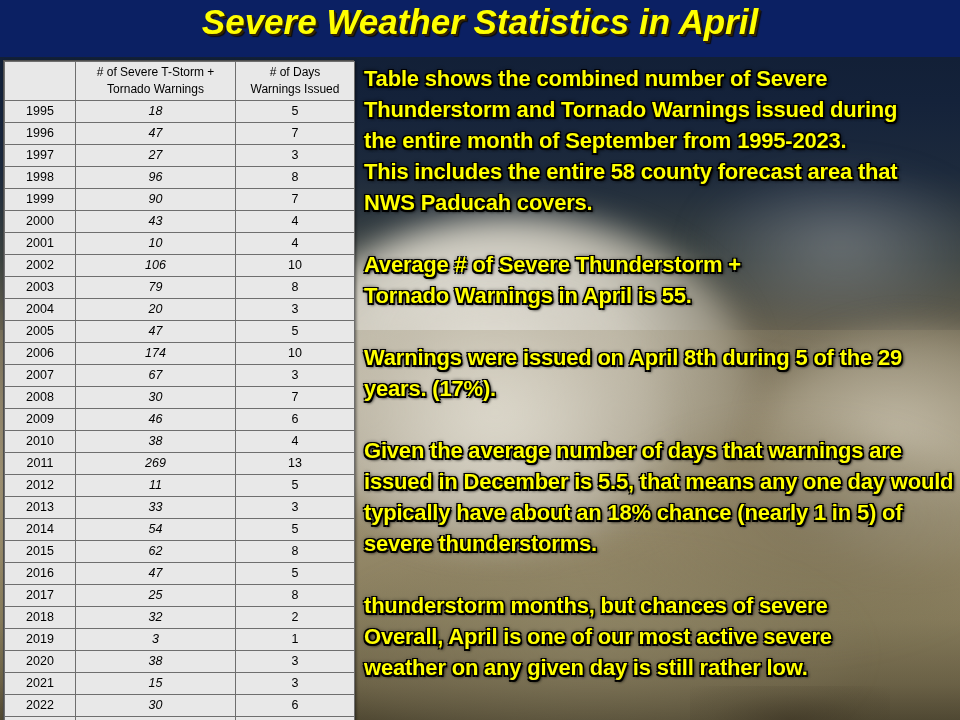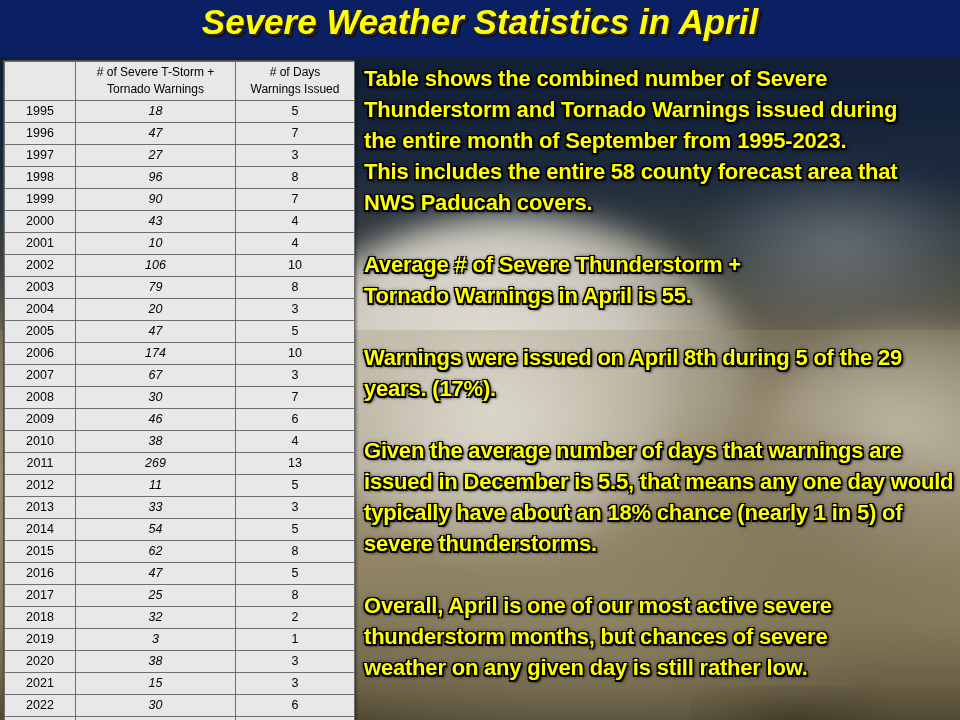--- a/index.html
+++ b/index.html
@@ -389,18 +389,18 @@
     <p>Tornado Warnings in April is 55.</p>
     <div class="gap"></div>
     <p>Warnings were issued on April 8th during 5 of the 29</p>
     <p>years. (17%).</p>
     <div class="gap"></div>
     <p>Given the average number of days that warnings are</p>
     <p>issued in December is 5.5, that means any one day would</p>
     <p>typically have about an 18% chance (nearly 1 in 5) of</p>
     <p>severe thunderstorms.</p>
     <div class="gap"></div>
+    <p>thunderstorm months, but chances of severe</p>
     <p>Overall, April is one of our most active severe</p>
-    <p>thunderstorm months, but chances of severe</p>
     <p>weather on any given day is still rather low.</p>
   </div>
 
 </div>
 
 </body></html>

